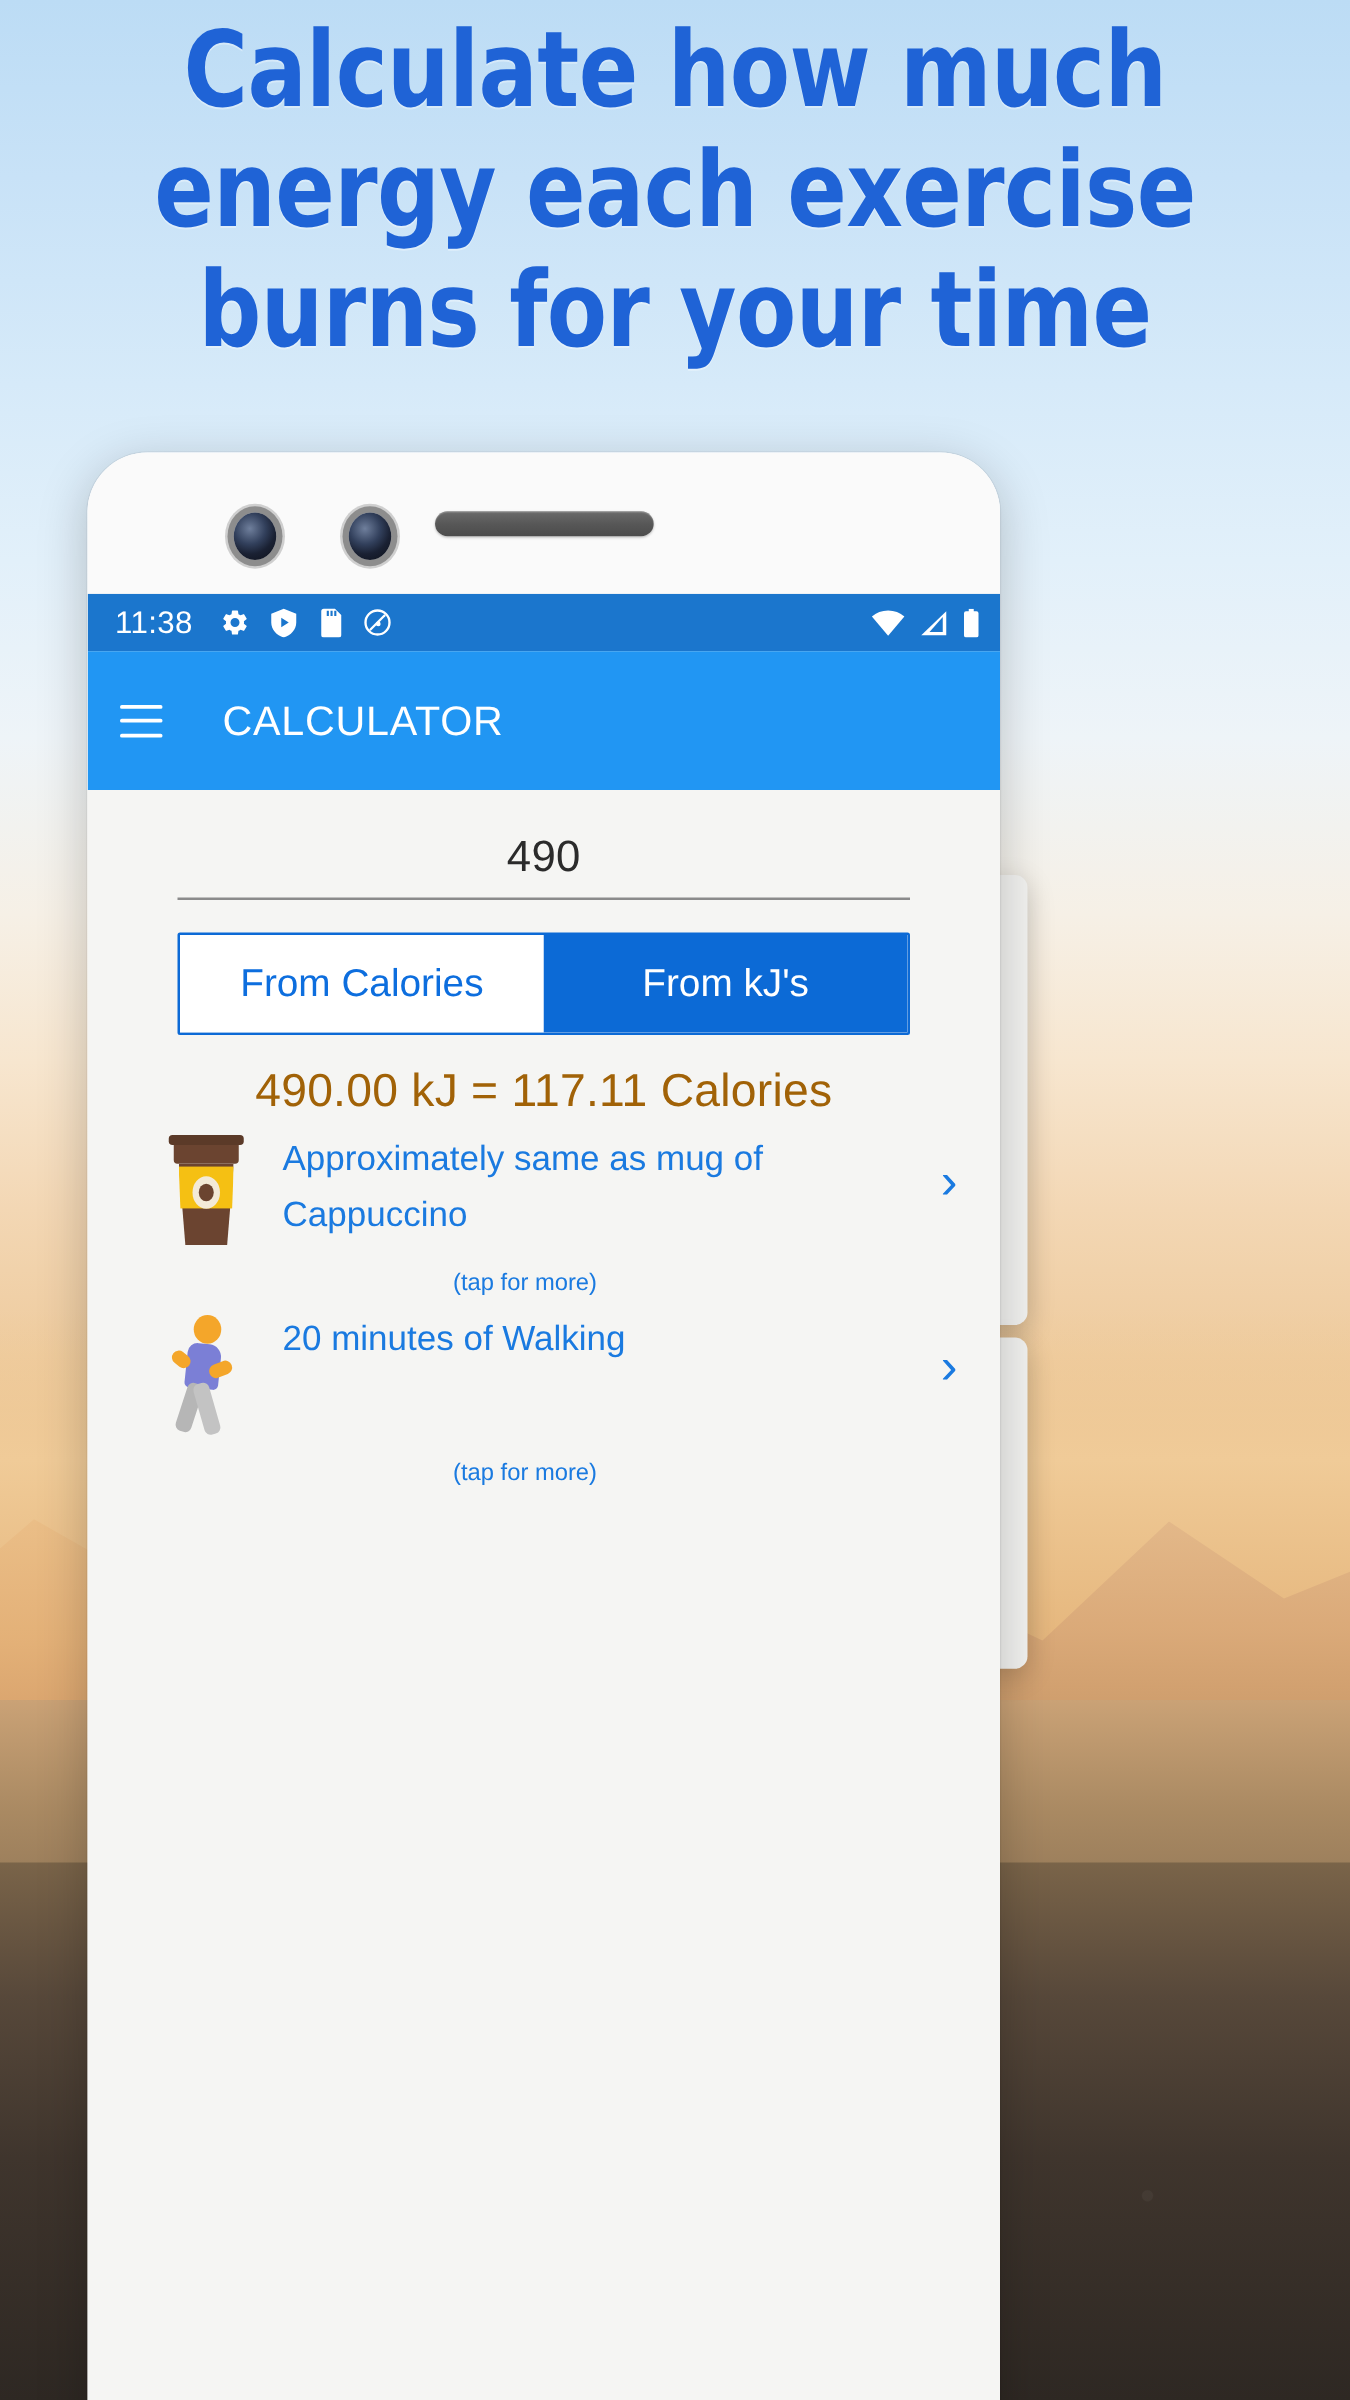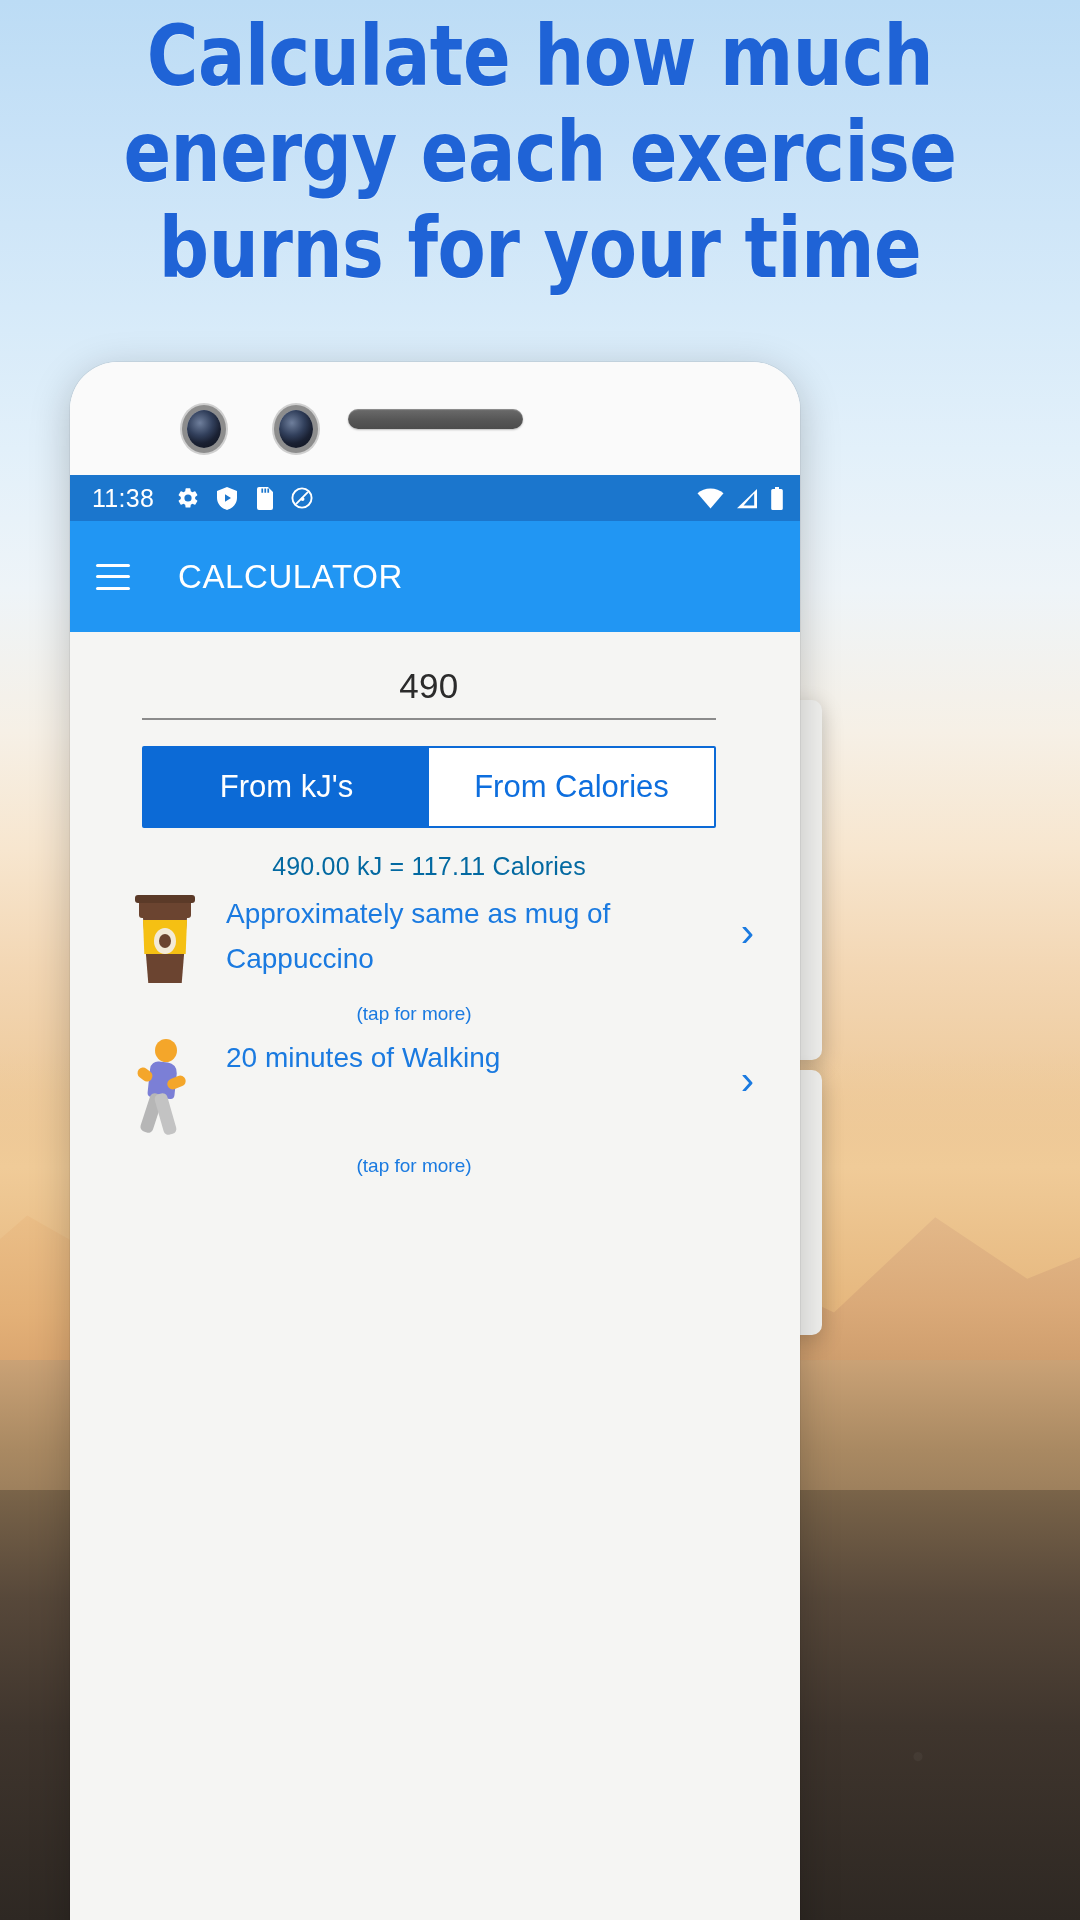--- a/index.html
+++ b/index.html
@@ -108,42 +108,42 @@
   #appbar {
     height:111px; background:#2196f3; display:flex; align-items:center; padding:0 26px;
   }
   .hamburger { width:34px; height:26px; display:flex; flex-direction:column; justify-content:space-between; cursor:pointer; }
   .hamburger i { display:block; height:3px; background:#fff; border-radius:2px; }
   #appbar .title {
     color:#fff; font-size:33px; letter-spacing:.6px; margin-left:48px; font-weight:400;
   }
 
   
-  #appbody { padding:0 12px 0 0; }
+  #appbody { padding:0 0 0 0; }
 
   .input-wrap { margin:34px 72px 0 72px; }
   .input-value {
     text-align:center; font-size:35px; color:#2b2b2b; padding-bottom:12px; letter-spacing:.3px;
   }
   .input-underline { height:2px; background:#8b8b8b; }
 
   .segmented {
     margin:26px 72px 0 72px; display:flex; height:82px;
     border:2px solid #0c6ad6; border-radius:2px; overflow:hidden;
   }
   .segmented .seg {
     flex:1; display:flex; align-items:center; justify-content:center;
     font-size:31px; cursor:pointer; user-select:none;
   }
   .segmented .seg.on { background:#0c6ad6; color:#fff; }
   .segmented .seg.off { background:#fff; color:#0d6ede; }
 
   .result {
     margin-top:24px; text-align:center;
-    font-size:25px; color:#0369a1; letter-spacing:.2px;
+    font-size:37px; color:#a16207; letter-spacing:.2px;
   }
 
   .row {
     display:flex; align-items:flex-start; padding:10px 26px 0 50px; position:relative;
   }
   .row .emoji {
     width:90px; flex:0 0 90px; display:flex; justify-content:center; padding-top:4px;
   }
   .row .rtext {
     flex:1; padding-left:16px; padding-right:30px;
@@ -285,22 +285,22 @@
     </div>
 
     <div id="appbody">
 
       <div class="input-wrap">
         <div class="input-value" placeholder="Enter value">490</div>
         <div class="input-underline"></div>
       </div>
 
       <div class="segmented">
+        <div class="seg off">From Calories</div>
         <div class="seg on">From kJ's</div>
-        <div class="seg off">From Calories</div>
       </div>
 
       <div class="result">490.00 kJ = 117.11 Calories</div>
 
       <div class="row-block">
         <div class="row">
           <span class="emoji">
             <span class="cup">
               <span class="lid"></span>
                 <span class="lid2"></span>

